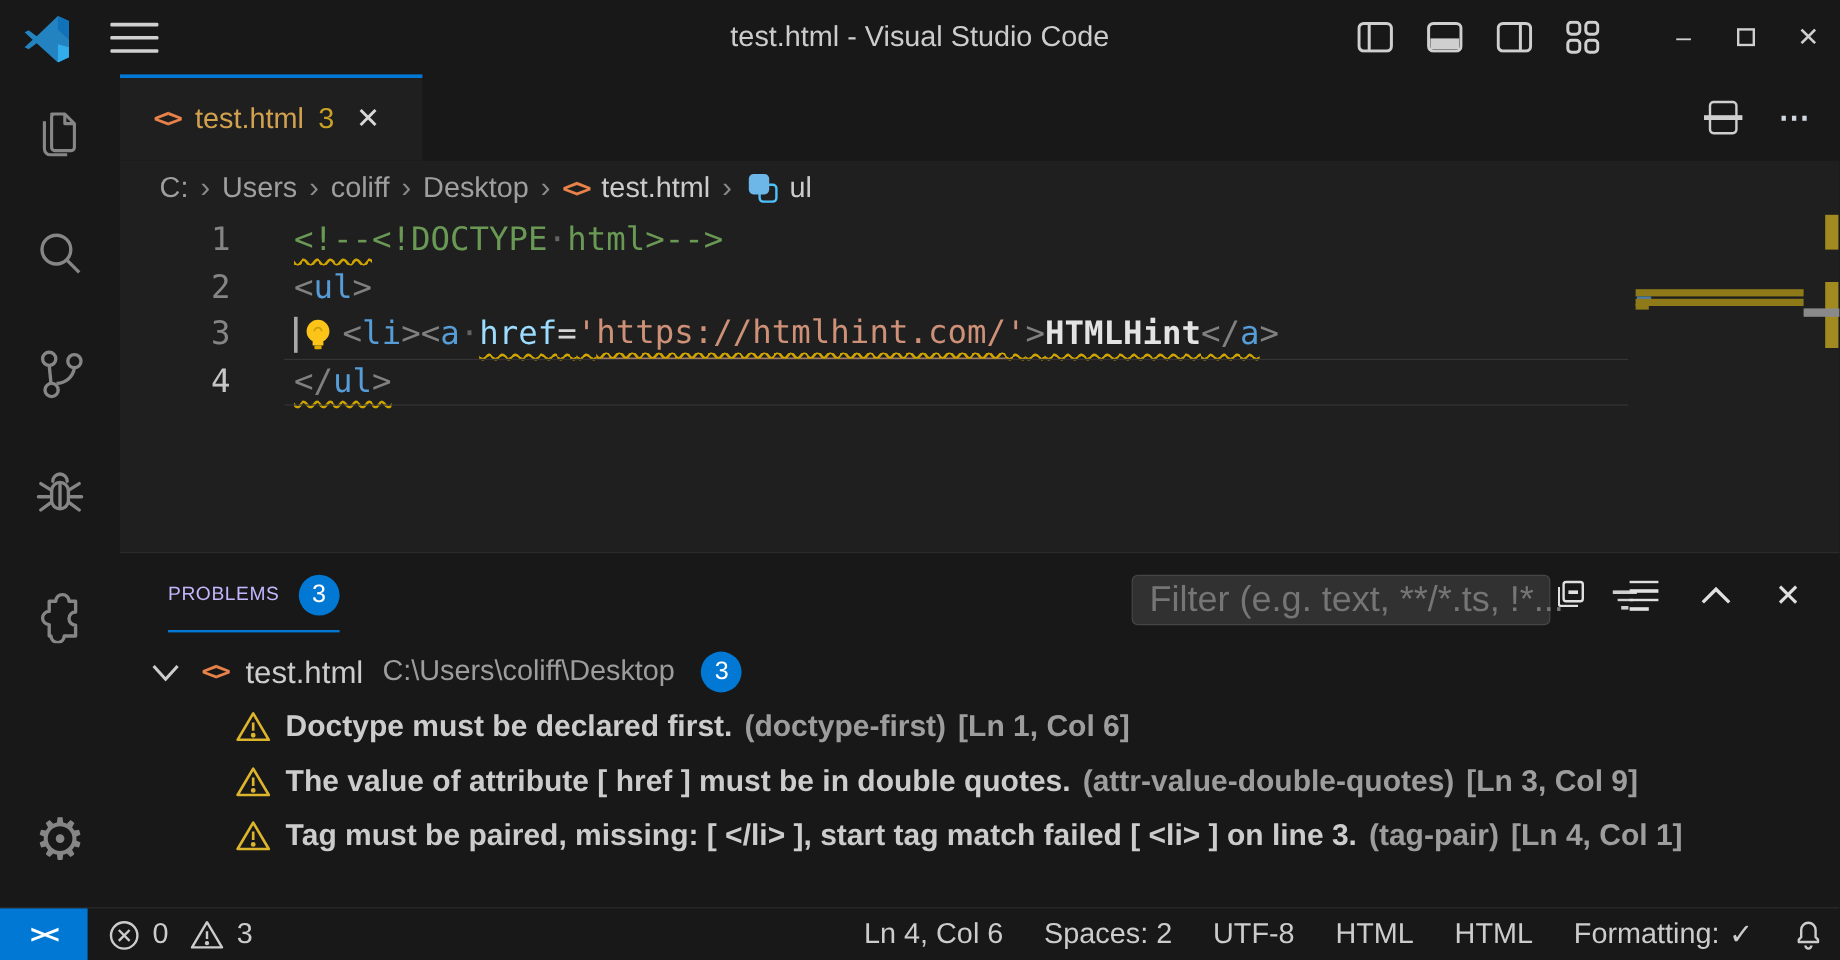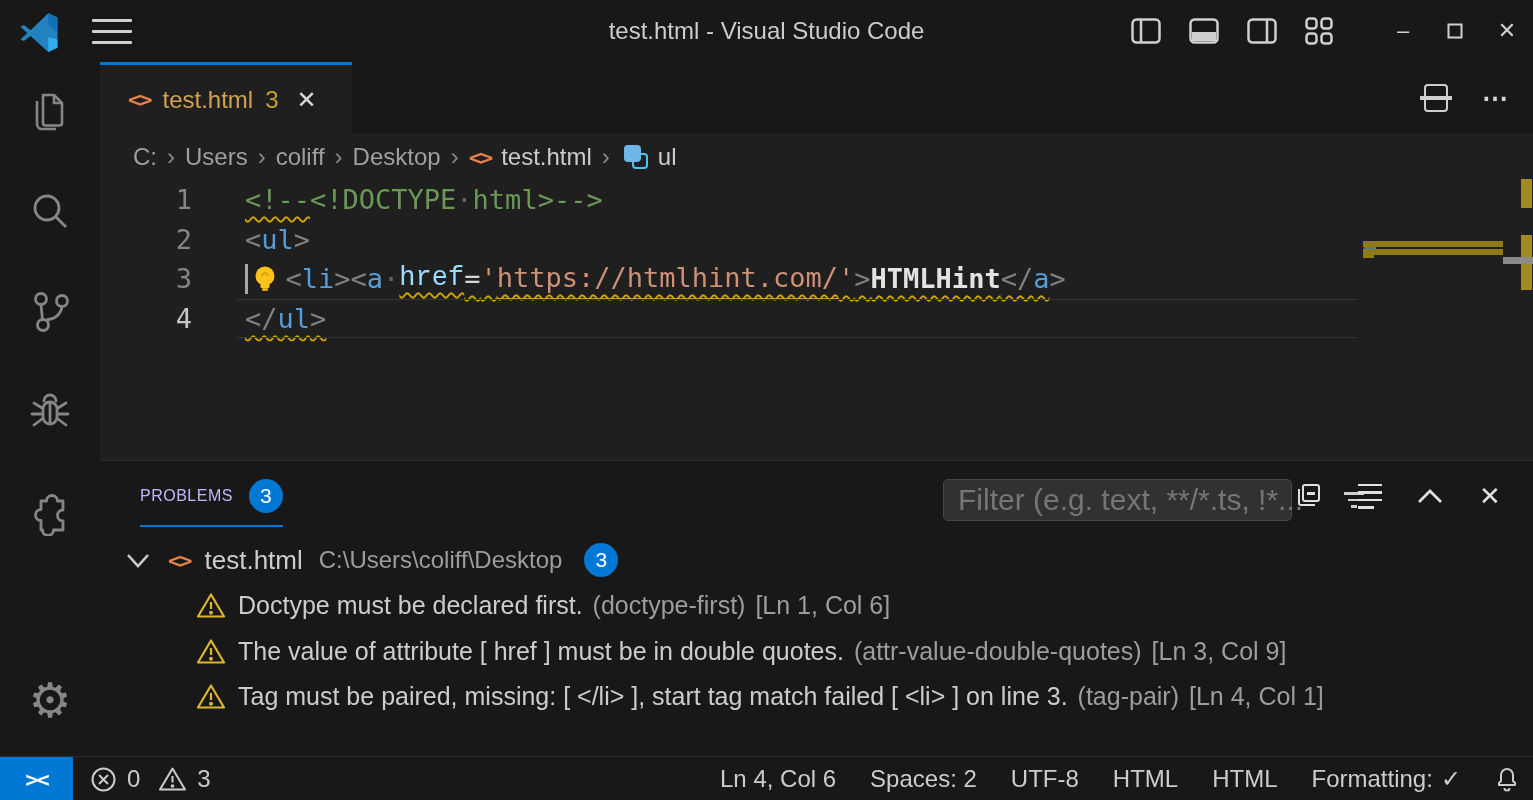--- a/index.html
+++ b/index.html
@@ -67,21 +67,21 @@
               font-family:"DejaVu Sans Mono", monospace; font-size:27px; }
   .line { position:relative; height:39.5px; line-height:39.5px; white-space:pre; }
   .lnum { position:absolute; left:0; width:92px; text-align:right; color:#858585; }
   .lnum.cur { color:#c6c6c6; }
   .lcontent { position:absolute; left:145px; display:flex; align-items:center; height:39.5px; }
   .line.current::after { content:""; position:absolute; left:137px; right:176px; top:0; bottom:0;
                          border-top:1px solid #343434; border-bottom:1px solid #343434;
                          pointer-events:none; }
   .tok { display:inline-block; }
   .cm { color:#6a9955; } .tg { color:#569cd6; } .pn { color:#808080; }
-  .at { color:#9cdcfe;font-family:Liberation Mono, monospace; } .eq { color:#d4d4d4; } .st { color:#ce9178; }
+  .at { color:#9cdcfe; } .eq { color:#d4d4d4; } .st { color:#ce9178; }
   .tx { color:#e3e3e3; font-weight:bold; } .ws { color:#646464; }
   .lk { color:#ce9178; border-bottom:2px solid #c08a6b; }
   .sq { text-decoration:underline; text-decoration-style:wavy; text-decoration-color:#d1a500;
         text-decoration-thickness:2px; text-underline-offset:7px; }
   .cursor { display:inline-block; width:2.5px; height:30px; background:#a8a8a8; margin-right:4px; }
   .bulb { display:inline-flex; width:30px; margin-right:4px; }
 
   
   .minimap { position:absolute; left:1260px; top:115px; width:150px; height:120px; cursor:pointer; }
   .mm-bar { position:absolute; background:#8f7a1a; }
@@ -122,21 +122,21 @@
                        border-left:2px solid #e0e0e0; border-bottom:2px solid #e0e0e0;
                        border-radius:0 0 0 3px; }
   .x-glyph { color:#e0e0e0; font-size:26px; }
   .tree-row { position:absolute; left:0; right:0; top:76px; height:46px; display:flex;
               align-items:center; cursor:pointer; }
   .tree-row .chev { margin-left:26px; }
   .tree-row .html-glyph { margin-left:18px; }
   .tree-name { color:#cccccc; font-size:26px; margin-left:14px; }
   .tree-path { color:#9d9d9d; font-size:24px; margin-left:16px; }
   .tree-row .badge { margin-left:22px; }
-  .problem-rows { position:absolute; left:0; right:0; top:122px; }
+  .problem-rows { position:absolute; left:0; right:0; top:122px;font-weight:bold; }
   .prow { height:45.5px; display:flex; align-items:center; padding-left:96px; cursor:pointer;
           white-space:nowrap; }
   .prow svg { flex:0 0 auto; margin-right:12px; }
   .pmsg { color:#cccccc; font-size:25px; }
   .prule { color:#9d9d9d; font-size:25px; margin-left:10px; }
   .ploc { color:#9d9d9d; font-size:25px; margin-left:10px; }
 
   
   .statusbar { position:absolute; left:0; right:0; bottom:0; height:44px; background:#181818;
                border-top:1px solid #2b2b2b; color:#cccccc; font-size:24px; }

